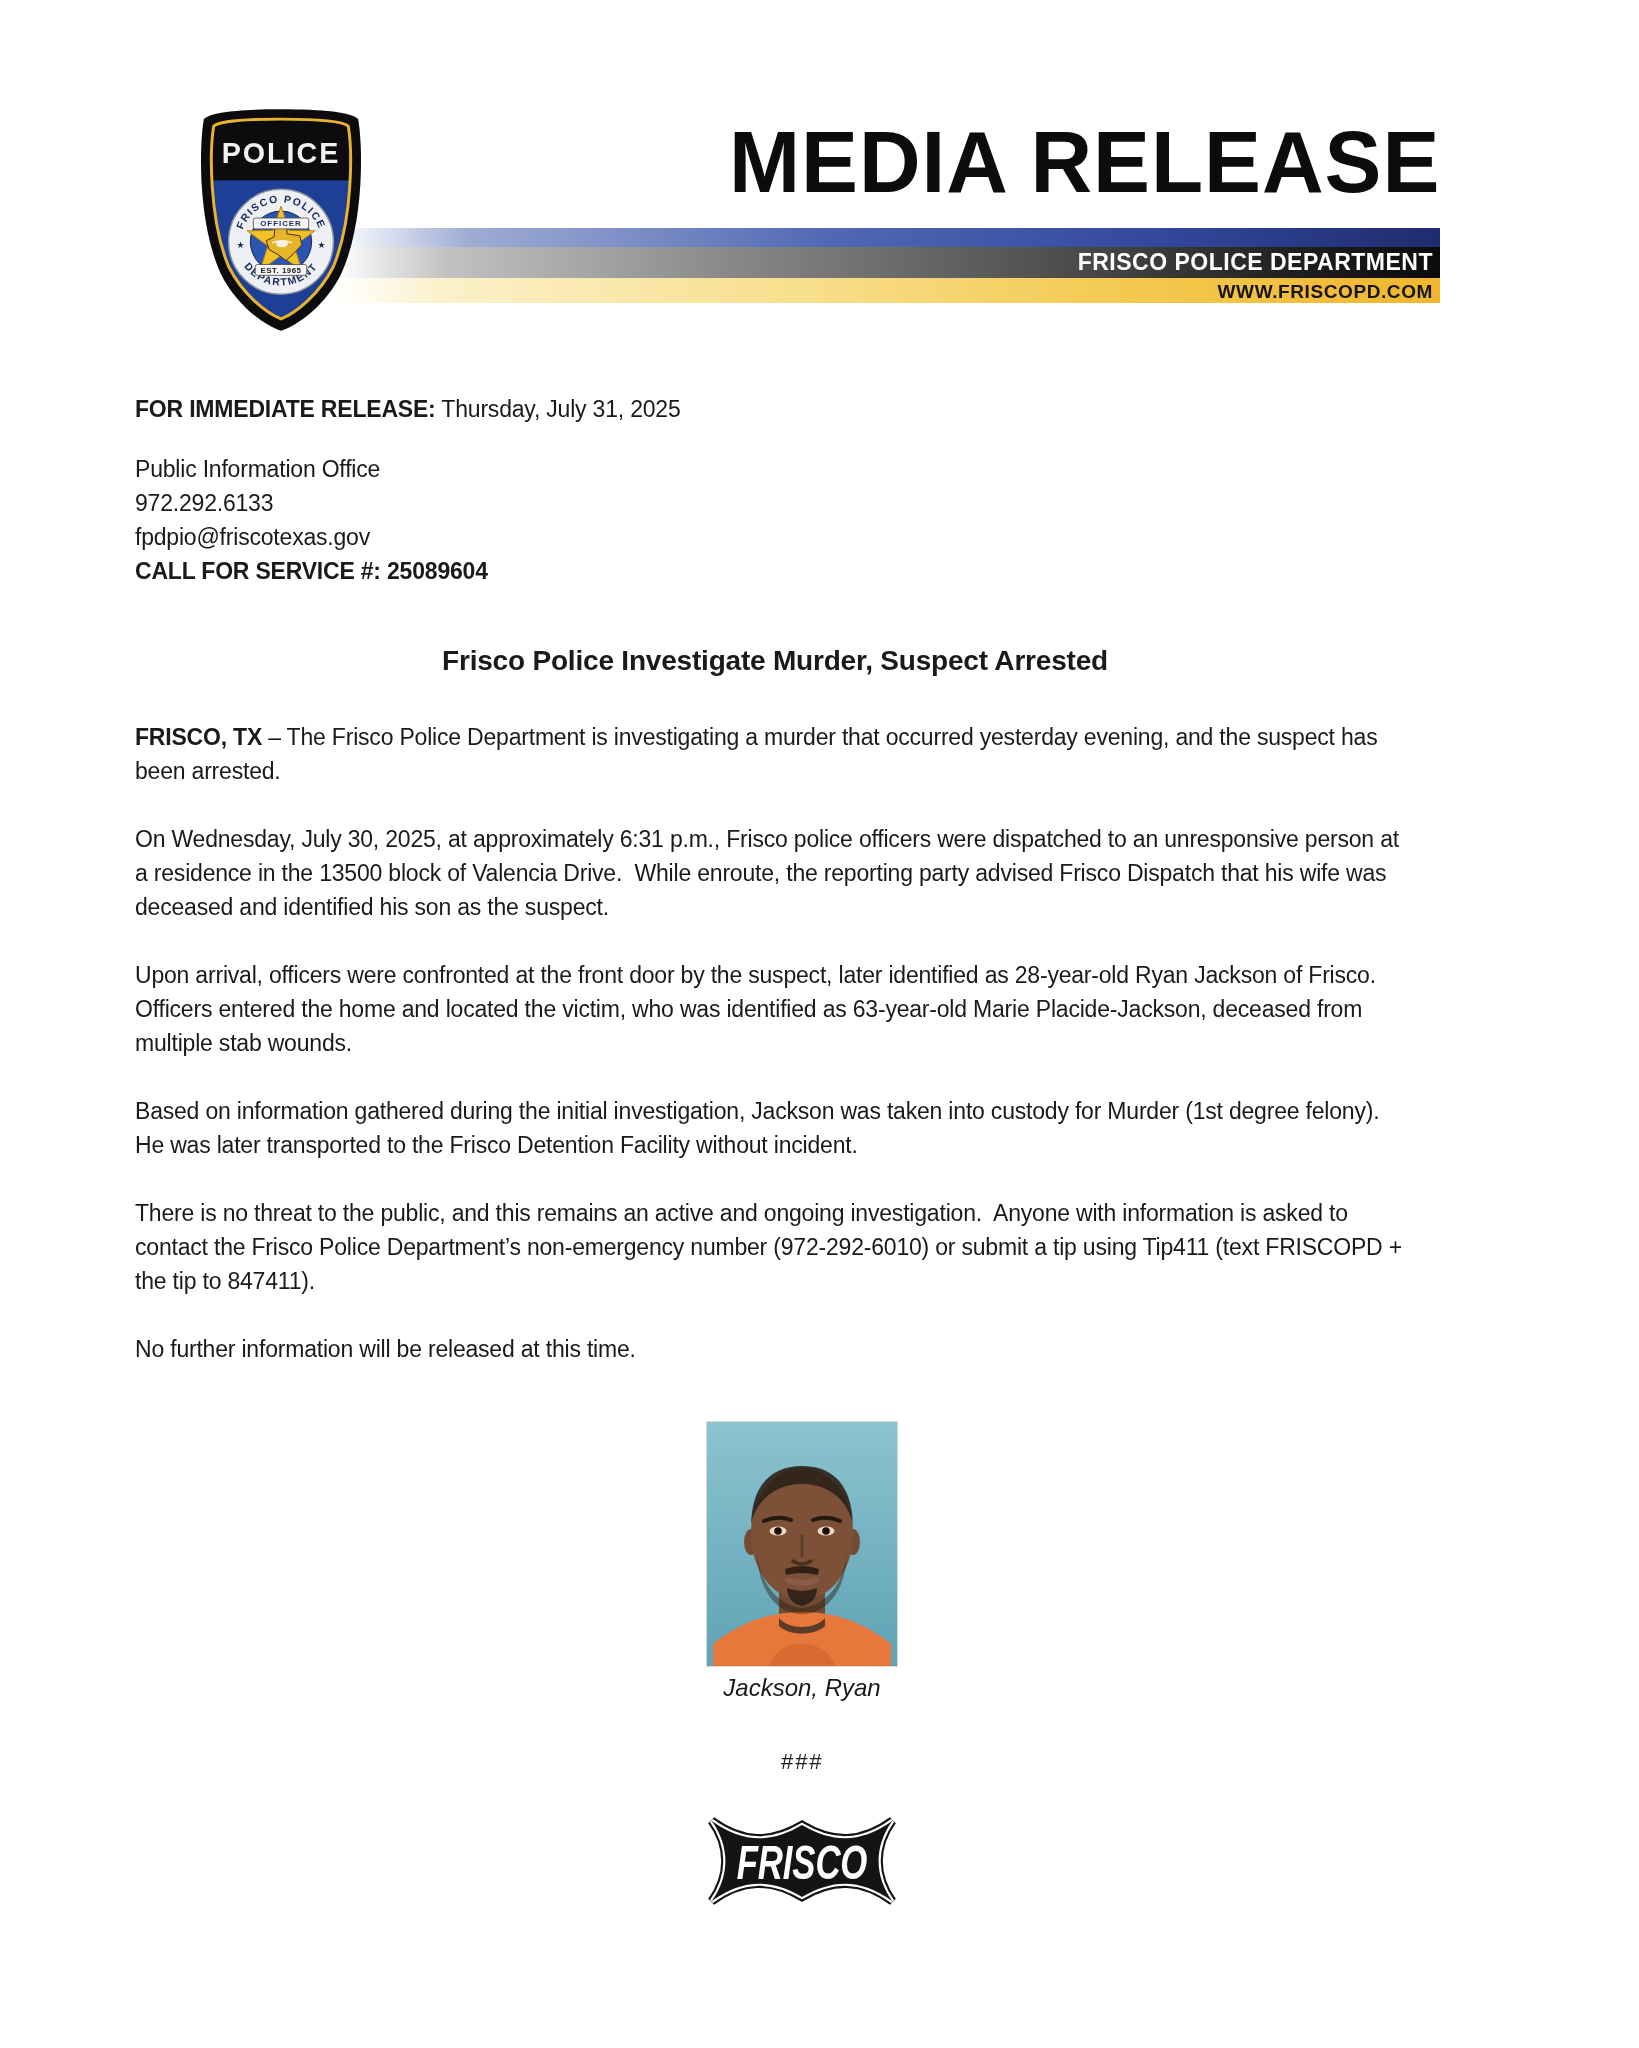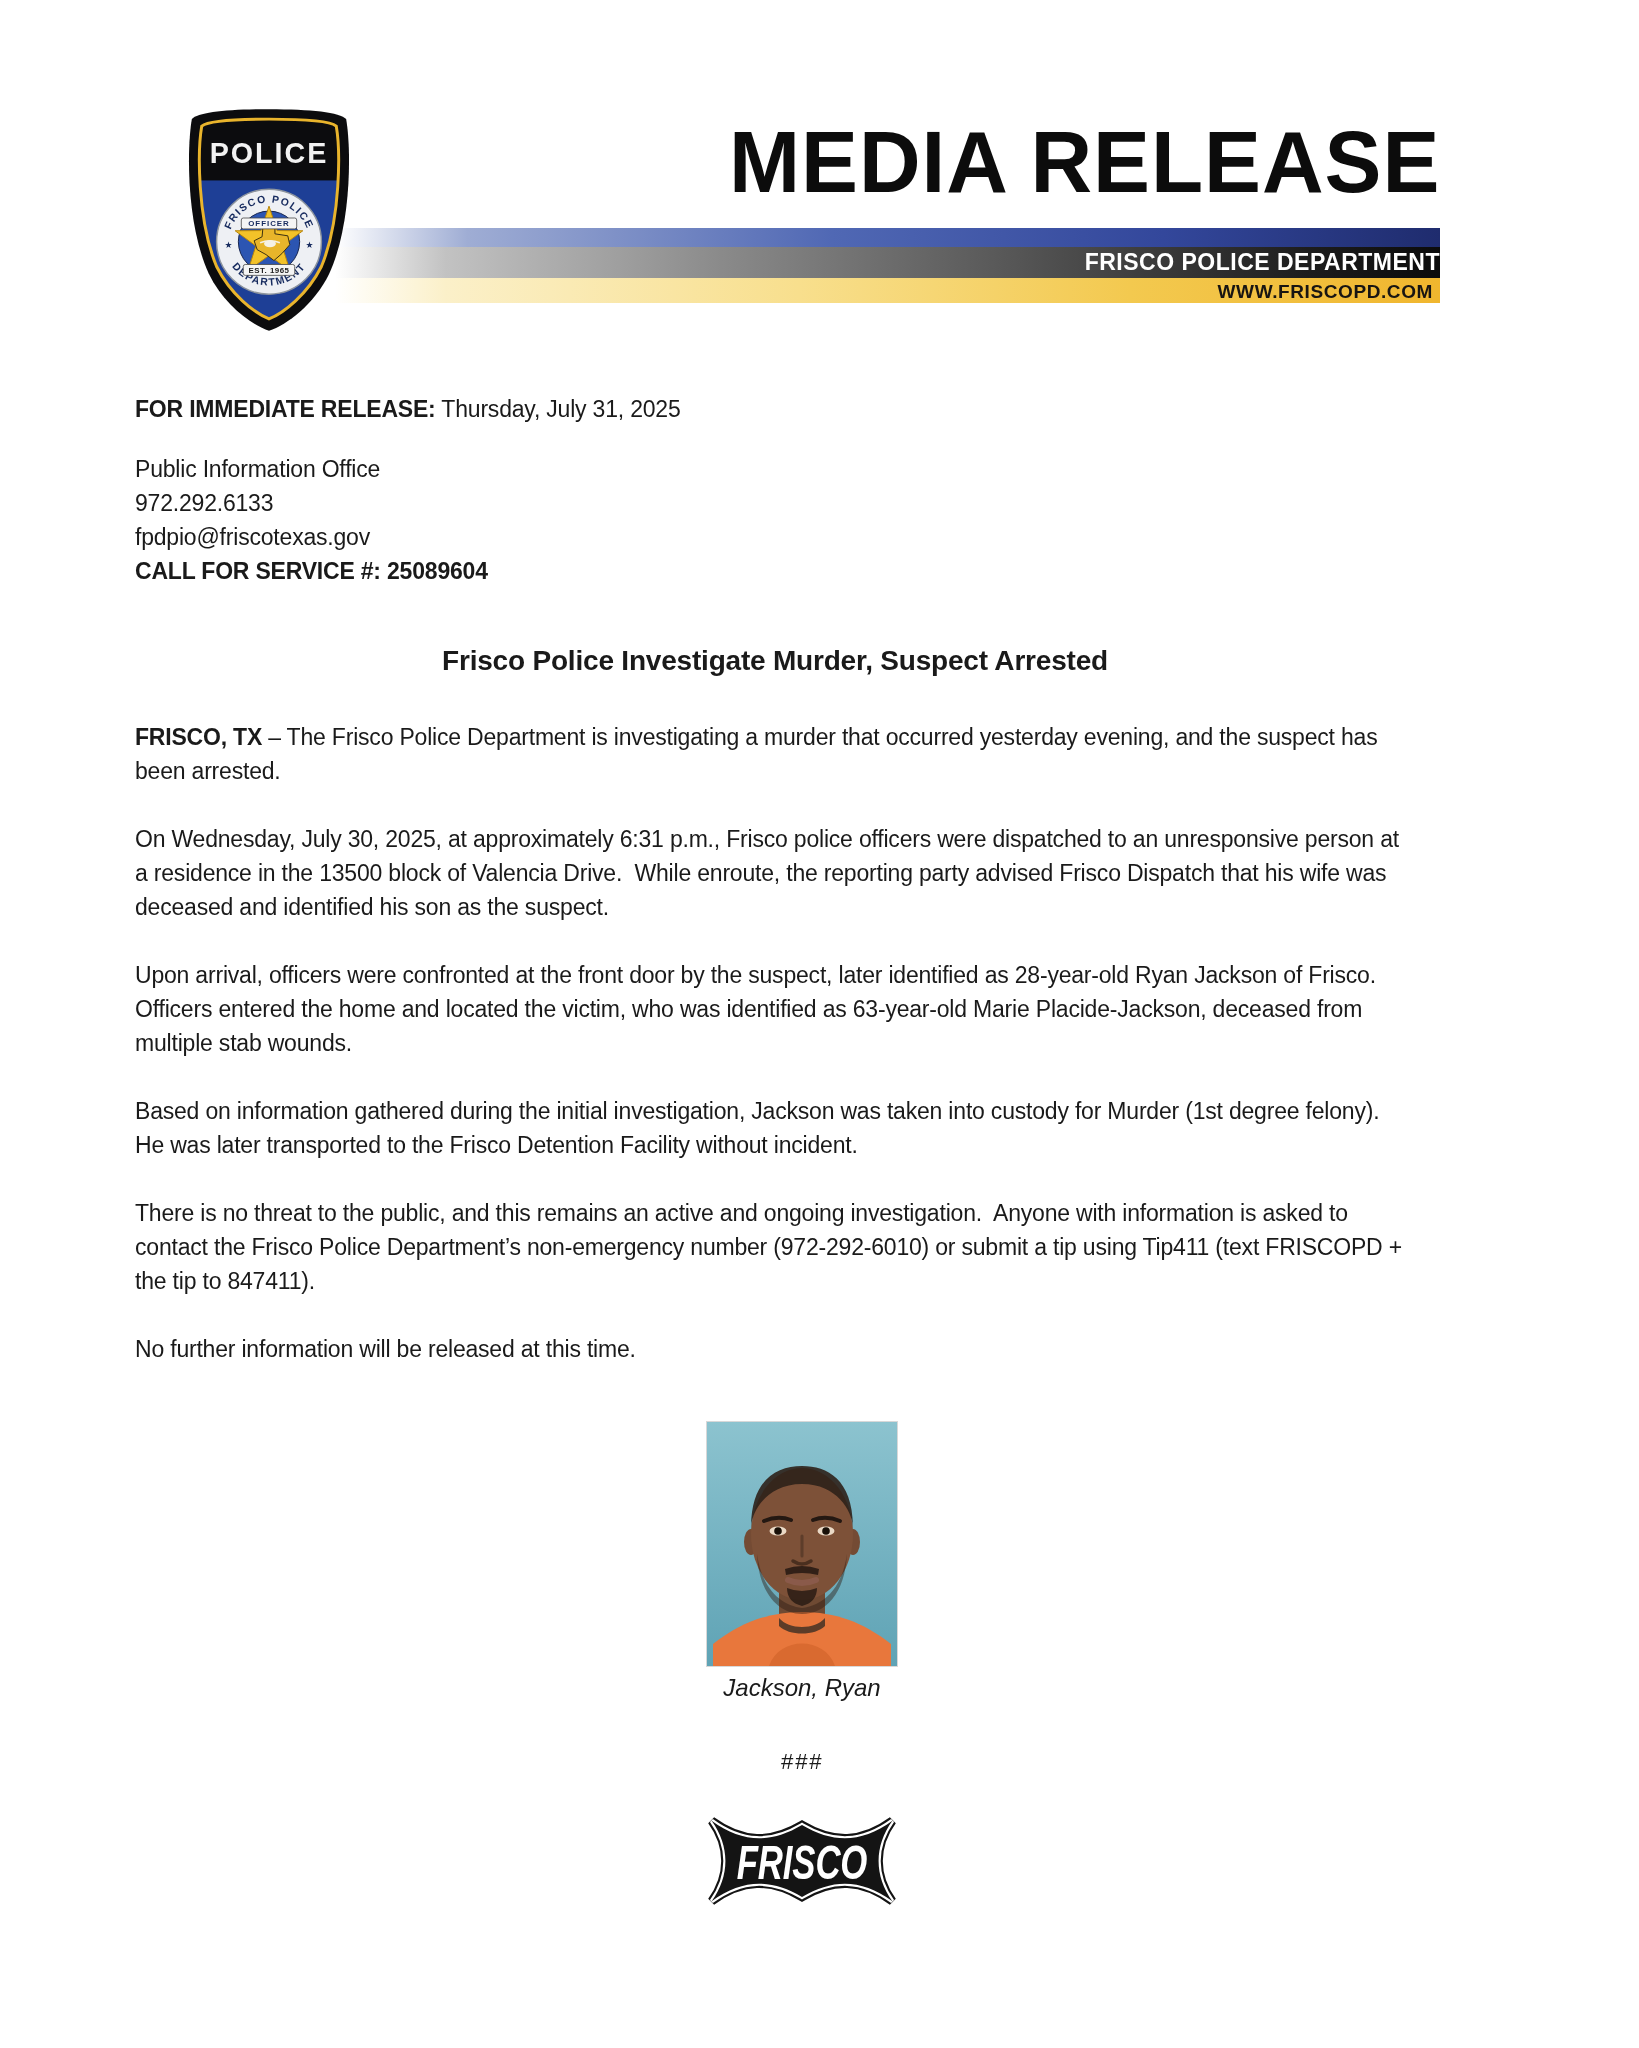--- a/index.html
+++ b/index.html
@@ -12,31 +12,32 @@
     overflow:hidden;
   }
   
   .media-title{
     position:absolute; right:199px; top:118px;
     font-size:88px; font-weight:bold; line-height:1;
     letter-spacing:1px; color:#0c0c0c;
     transform:scaleX(0.97); transform-origin:right center;
     white-space:nowrap;
   }
-  .badge{position:absolute; left:180px; top:105px; width:178px; height:228px; z-index:3;}
+  .badge{position:absolute; left:192px; top:105px; width:178px; height:228px; z-index:3;}
   .bars{position:absolute; left:335px; top:228px; width:1105px; z-index:2;}
   .bar{width:100%; box-sizing:border-box;}
   .bar-blue{
     height:19px;
     background:linear-gradient(90deg, rgba(59,85,168,0) 0%, #9fadd4 12%, #5068b4 45%, #33479b 75%, #1f2c6e 100%);
   }
   .bar-dark{
     height:31px;
     background:linear-gradient(90deg, rgba(130,130,130,0) 0%, #c2c2c2 10%, #8a8a8a 35%, #555555 62%, #1d1d1d 88%, #0b0b0b 100%);
     display:flex; align-items:center; justify-content:flex-end;
+    padding-right:7px;
   }
   .bar-dark .dept{
     color:#ffffff; font-weight:bold; font-size:23px; letter-spacing:0.5px; white-space:nowrap;
   }
   .bar-gold{
     height:25px;
     background:linear-gradient(90deg, rgba(251,238,194,0) 0%, #fbf0c9 10%, #f8df8d 42%, #f3c94f 72%, #f0b62e 100%);
     display:flex; align-items:flex-end; justify-content:flex-end;
     padding-right:7px;
   }

